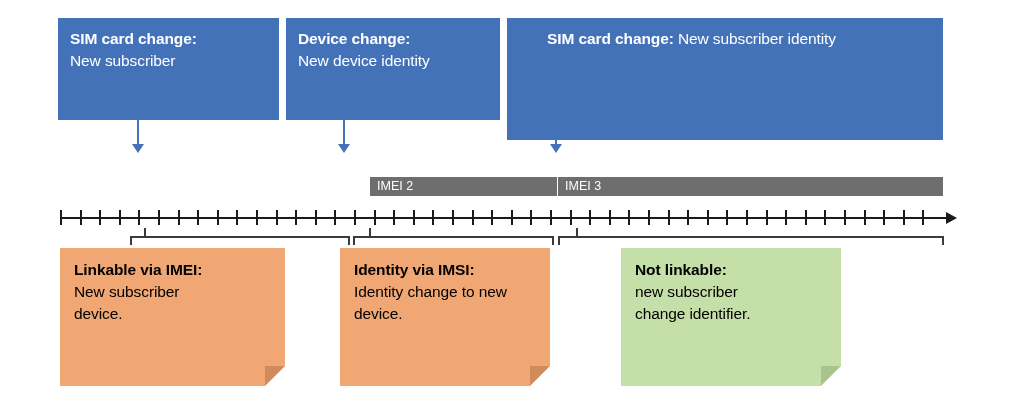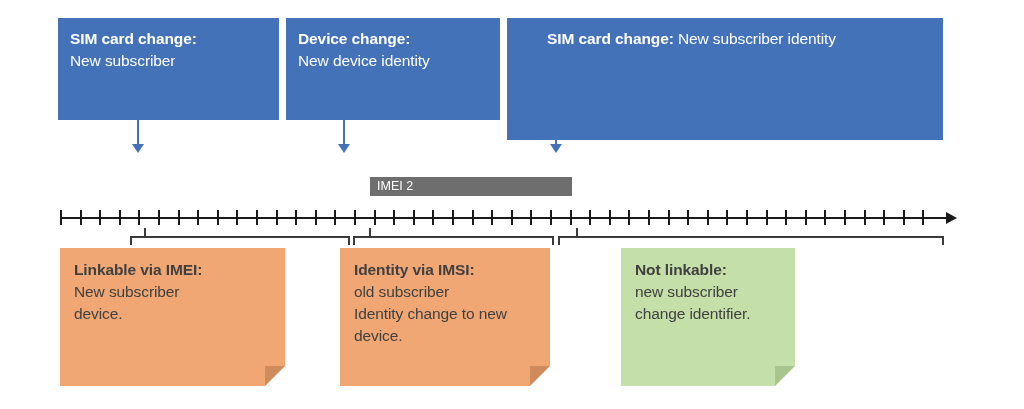--- a/index.html
+++ b/index.html
@@ -83,41 +83,41 @@
   .bracket .rcap{position:absolute;right:0;top:8px;width:2px;height:9px;background:#3a3a3a;}
   .bracket .stem{position:absolute;top:0;width:2px;height:8px;background:#3a3a3a;}
 
   
   .note{
     position:absolute;
     box-sizing:border-box;
     padding:11px 14px 8px 14px;
     font-size:15.5px;
     line-height:1.43;
-    color:#404040;
+    color:#000000;
     letter-spacing:-0.1px;
   }
   .note .b{font-weight:bold;}
   .note .ln{display:block;}
   .note .fold{
     position:absolute;right:0;bottom:0;width:0;height:0;
   }
   .note-orange{background:#F0A774;}
   .note-orange .fold{
     border-bottom:20px solid #ffffff;
     border-left:20px solid #D08B5C;
   }
   .note-green{background:#C5DFA8;}
   .note-green .fold{
     border-bottom:20px solid #ffffff;
     border-left:20px solid #A8C58D;
   }
   #note-1{left:60px;  top:248px; width:225px; height:138px;}
   #note-2{left:340px; top:248px; width:210px; height:138px;}
-  #note-3{left:621px; top:248px; width:174px; height:138px;}
+  #note-3{left:621px; top:248px; width:220px; height:138px;}
 </style>
 </head>
 <body>
 
 <div id="stage">
 
   <div class="event-box" id="event-box-1">
       <span class="ln"><span class="b">SIM card change:</span></span>
       <span class="ln">New subscriber</span>
     </div>
@@ -140,20 +140,21 @@
     <div class="head"></div>
   </div>
   <div class="connector" id="connector-3">
     <div class="shaft"></div>
     <div class="head"></div>
   </div>
 
 
   <div class="bar-row" id="imei-row" style="width: 886px;">
       <div class="seg" style="left: 291px; width: 204px; margin-left: 20px;">IMEI 2</div>
+      <div class="seg" style="left: 499px; width: 387px;">IMEI 3</div>
     </div>
 
   <div id="axis">
     <div class="line"></div>
     <div class="arrow"></div>
   <div class="tick" style="left: 0px;"></div>
       <div class="tick" style="left: 20px;"></div>
       <div class="tick" style="left: 39px;"></div>
       <div class="tick" style="left: 59px;"></div>
       <div class="tick" style="left: 78px;"></div>
@@ -220,21 +221,20 @@
 
   <div class="note note-orange" id="note-1">
     <span class="ln"><span class="b">Linkable via IMEI:</span></span>
       <span class="ln">New subscriber</span>
       <span class="ln">device.</span>
       <div class="fold"></div>
   </div>
 
   <div class="note note-orange" id="note-2">
     <span class="ln"><span class="b">Identity via IMSI:</span></span>
-      <span class="ln">old subscriber</span>
       <span class="ln">Identity change to new</span>
       <span class="ln">device.</span>
       <div class="fold"></div>
   </div>
 
   <div class="note note-green" id="note-3">
     <span class="ln"><span class="b">Not linkable:</span></span>
       <span class="ln">new subscriber</span>
       <span class="ln">change identifier.</span>
       <div class="fold"></div>

